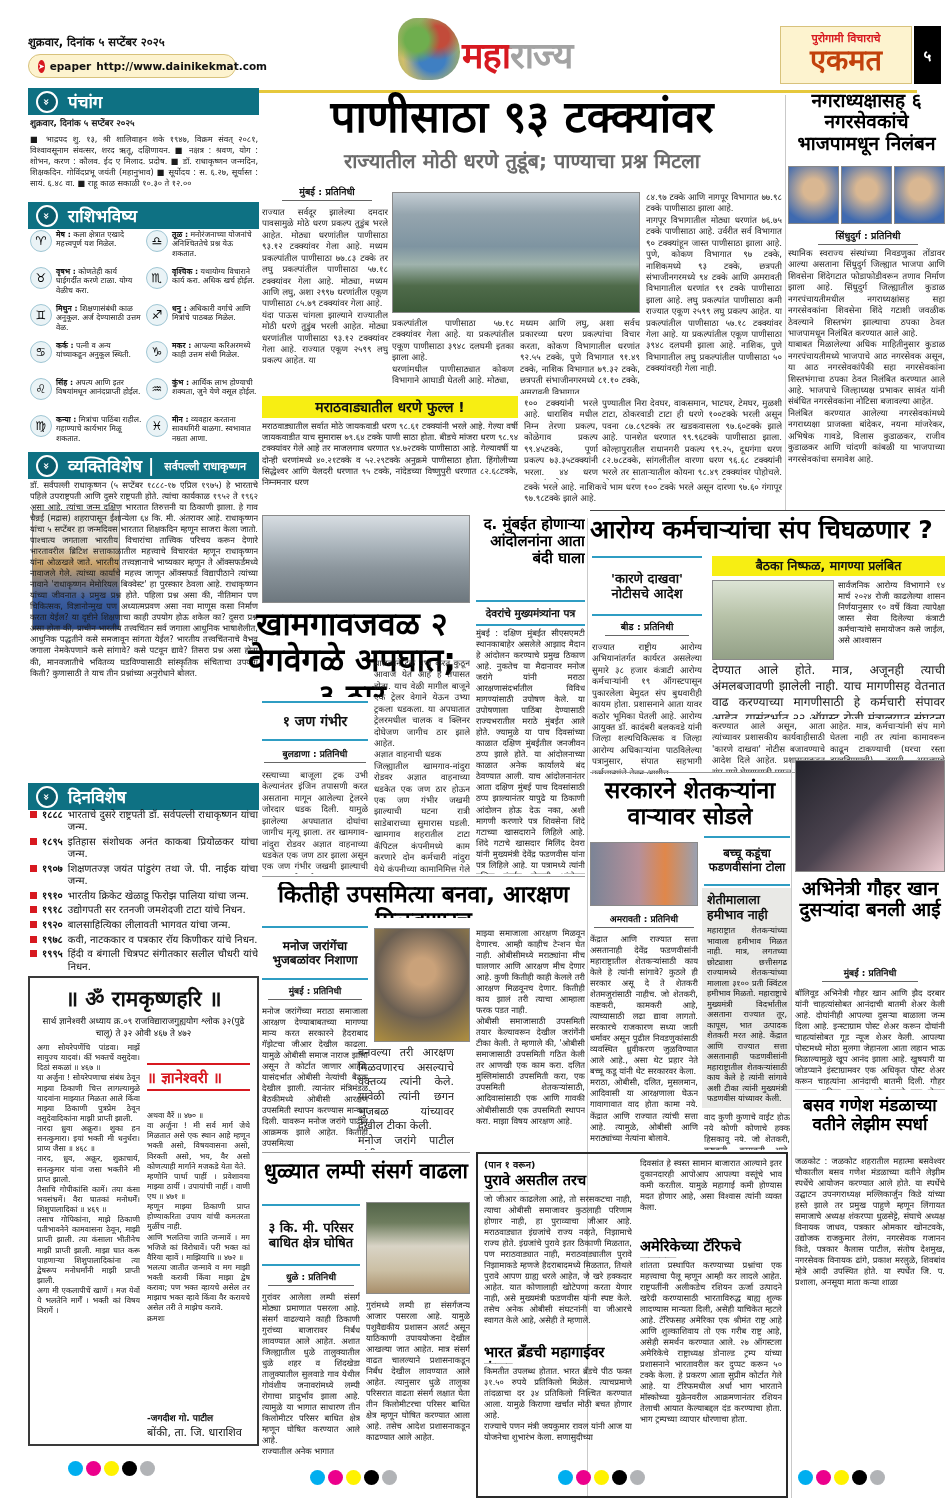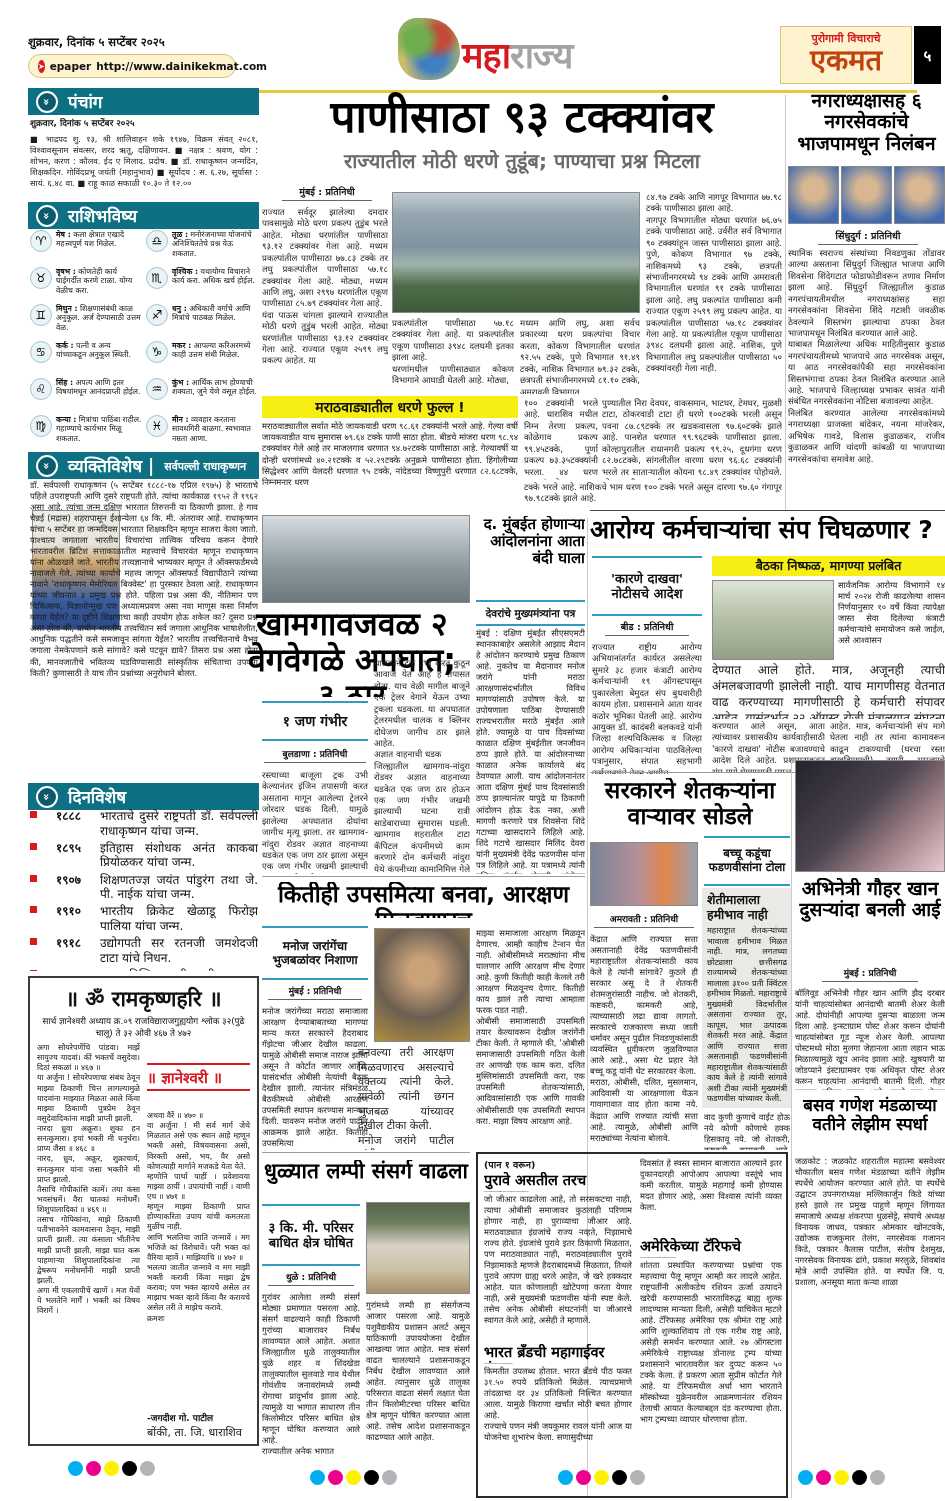--- a/index.html
+++ b/index.html
@@ -21,21 +21,21 @@
   .ph{position:absolute;border:1px solid #8a8a8a;box-sizing:border-box}
   .vl{position:absolute;width:1px;background:#c9c9c9}
   .hr{position:absolute;height:1px;background:#9a9a9a}
   .zgrid{position:absolute;left:30px;top:230px;width:228px;height:220px;display:grid;
          grid-template-columns:1fr 1fr;grid-auto-rows:36px;column-gap:4px;row-gap:1px;overflow:hidden}
   .zcell{display:flex;gap:4px;align-items:flex-start;font-size:7.7px;line-height:1.22;overflow:hidden}
   .zicon{flex:0 0 20px;height:20px;border-radius:50%;background:#eaf3f6;border:1px solid #9fc6d4;
          display:flex;align-items:center;justify-content:center;font-size:12px;color:#000}
   .zname{font-weight:bold}
   .dlist{position:absolute;left:30px;top:809px;width:228px;height:162px;overflow:hidden}
-  .ditem{display:flex;gap:19px;font-size:12px;line-height:1.22;margin-bottom:2.5px;text-align:justify}
+  .ditem{display:flex;gap:5px;font-size:10px;line-height:1.22;margin-bottom:2.5px;text-align:justify}
   .sq{flex:0 0 7px;height:7px;background:#d71920;margin-top:2px}
   .rbox{position:absolute;left:28px;top:976px;width:231px;height:470px;border:2px solid #3a3a3a;
         box-sizing:border-box;padding:6px 7px;overflow:hidden}
   .rcols{display:flex;gap:7px;margin-top:4px}
   .rcol{flex:1;font-size:7.8px;line-height:1.3;text-align:justify;white-space:pre-line;overflow:hidden}
   .gbox{position:absolute;background:#e9e9e6;padding:4px 5px;box-sizing:border-box;overflow:hidden}
   .dots{position:absolute;display:flex}
   .dot{width:15px;height:15px;border-radius:50%;margin-right:3px}
   .c1{background:#00aeef}.c2{background:#ec008c}.c3{background:#fff200}.c4{background:#000}.c5{background:#b1b3b6}
   .pill{position:absolute;left:28px;top:54px;width:208px;height:24px;background:#fdf3cf;border:1px solid #d8c27c;

